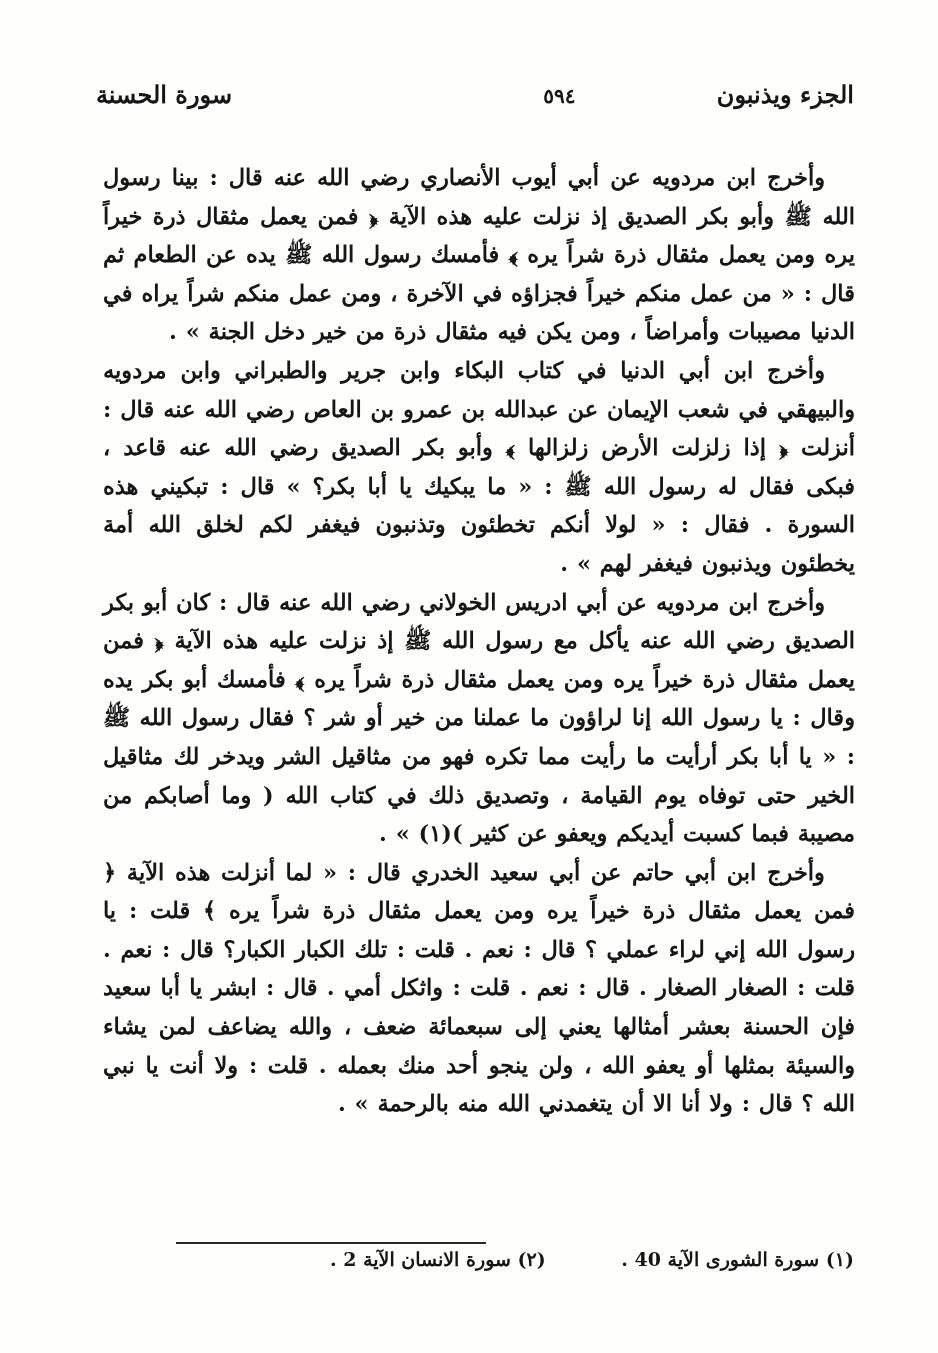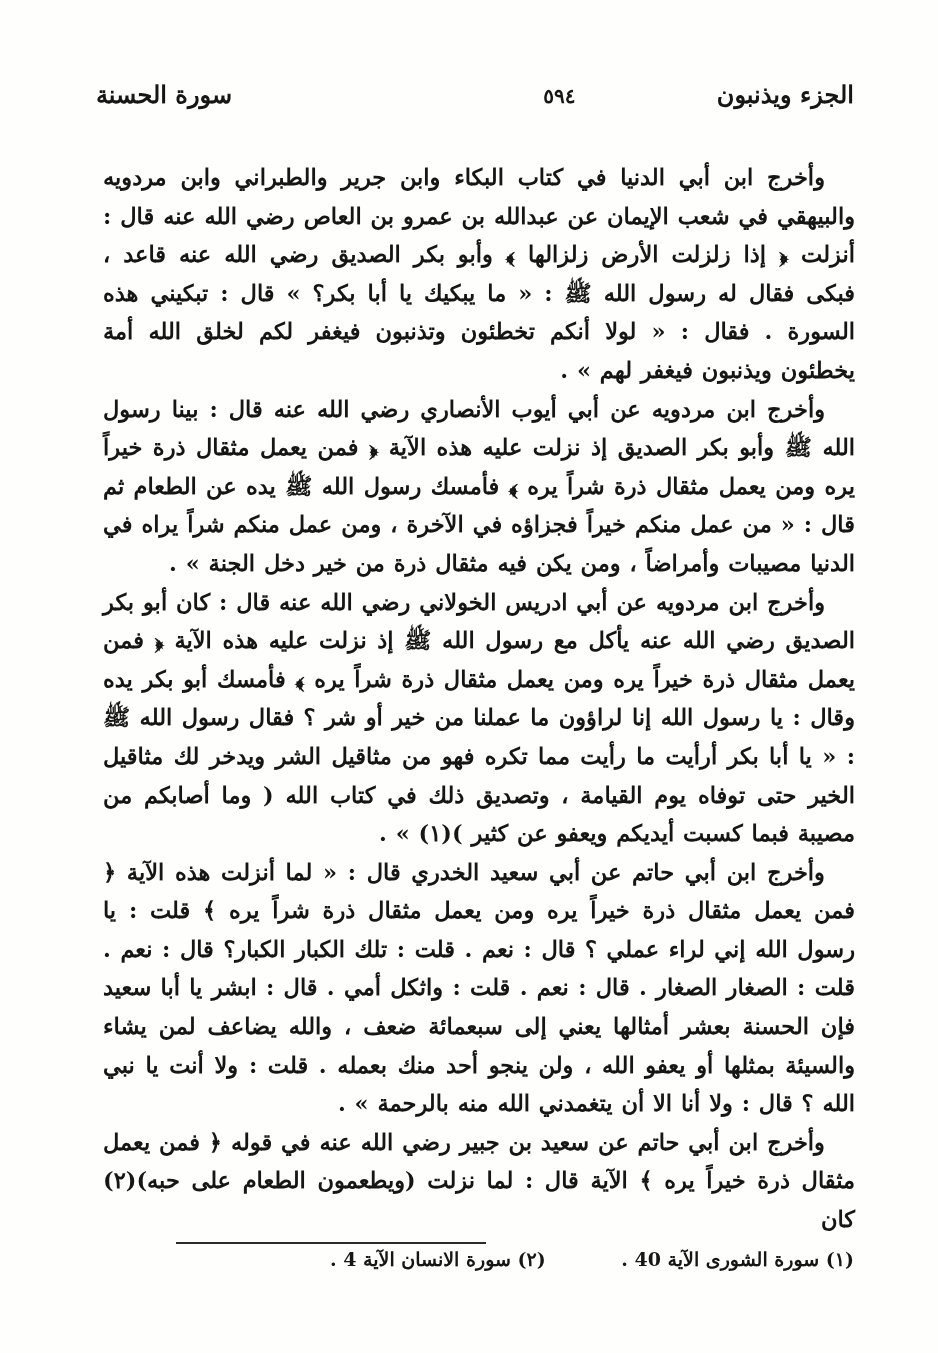--- a/index.html
+++ b/index.html
@@ -89,28 +89,27 @@
 
 <div class="page">
 
   <header class="page-header">
     <span class="header-juz">الجزء ويذنبون</span>
     <span class="header-pagenum">٥٩٤</span>
     <span class="header-surah">سورة الحسنة</span>
   </header>
 
   <main class="body-text">
+    <p>وأخرج ابن مردويه عن أبي أيوب الأنصاري رضي الله عنه قال : بينا رسول الله ﷺ وأبو بكر الصديق إذ نزلت عليه هذه الآية ﴿ فمن يعمل مثقال ذرة خيراً يره ومن يعمل مثقال ذرة شراً يره ﴾ فأمسك رسول الله ﷺ يده عن الطعام ثم قال : « من عمل منكم خيراً فجزاؤه في الآخرة ، ومن عمل منكم شراً يراه في الدنيا مصيبات وأمراضاً ، ومن يكن فيه مثقال ذرة من خير دخل الجنة » .</p>
     <p>وأخرج ابن أبي الدنيا في كتاب البكاء وابن جرير والطبراني وابن مردويه والبيهقي في شعب الإيمان عن عبدالله بن عمرو بن العاص رضي الله عنه قال : أنزلت ﴿ إذا زلزلت الأرض زلزالها ﴾ وأبو بكر الصديق رضي الله عنه قاعد ، فبكى فقال له رسول الله ﷺ : « ما يبكيك يا أبا بكر؟ » قال : تبكيني هذه السورة . فقال : « لولا أنكم تخطئون وتذنبون فيغفر لكم لخلق الله أمة يخطئون ويذنبون فيغفر لهم » .</p>
-    <p>وأخرج ابن مردويه عن أبي أيوب الأنصاري رضي الله عنه قال : بينا رسول الله ﷺ وأبو بكر الصديق إذ نزلت عليه هذه الآية ﴿ فمن يعمل مثقال ذرة خيراً يره ومن يعمل مثقال ذرة شراً يره ﴾ فأمسك رسول الله ﷺ يده عن الطعام ثم قال : « من عمل منكم خيراً فجزاؤه في الآخرة ، ومن عمل منكم شراً يراه في الدنيا مصيبات وأمراضاً ، ومن يكن فيه مثقال ذرة من خير دخل الجنة » .</p>
     <p>وأخرج ابن مردويه عن أبي ادريس الخولاني رضي الله عنه قال : كان أبو بكر الصديق رضي الله عنه يأكل مع رسول الله ﷺ إذ نزلت عليه هذه الآية ﴿ فمن يعمل مثقال ذرة خيراً يره ومن يعمل مثقال ذرة شراً يره ﴾ فأمسك أبو بكر يده وقال : يا رسول الله إنا لراؤون ما عملنا من خير أو شر ؟ فقال رسول الله ﷺ : « يا أبا بكر أرأيت ما رأيت مما تكره فهو من مثاقيل الشر ويدخر لك مثاقيل الخير حتى توفاه يوم القيامة ، وتصديق ذلك في كتاب الله ( وما أصابكم من مصيبة فبما كسبت أيديكم ويعفو عن كثير )(١) » .</p>
     <p>وأخرج ابن أبي حاتم عن أبي سعيد الخدري قال : « لما أنزلت هذه الآية ﴿ فمن يعمل مثقال ذرة خيراً يره ومن يعمل مثقال ذرة شراً يره ﴾ قلت : يا رسول الله إني لراء عملي ؟ قال : نعم . قلت : تلك الكبار الكبار؟ قال : نعم . قلت : الصغار الصغار . قال : نعم . قلت : واثكل أمي . قال : ابشر يا أبا سعيد فإن الحسنة بعشر أمثالها يعني إلى سبعمائة ضعف ، والله يضاعف لمن يشاء والسيئة بمثلها أو يعفو الله ، ولن ينجو أحد منك بعمله . قلت : ولا أنت يا نبي الله ؟ قال : ولا أنا الا أن يتغمدني الله منه بالرحمة » .</p>
-    <p>وأخرج ابن أبي حاتم عن سعيد بن جبير رضي الله عنه في قوله ﴿ فمن يعمل مثقال ذرة خيراً يره ﴾ الآية قال : لما نزلت (ويطعمون الطعام على حبه)(٢) كان</p>
   </main>
 
   <footer class="page-footer">
     <div class="footnote-rule"></div>
     <div class="footnote-row">
       <span class="footnote">(١) سورة الشورى الآية 40 .</span>
-      <span class="footnote">(٢) سورة الانسان الآية 4 .</span>
+      <span class="footnote">(٢) سورة الانسان الآية 2 .</span>
     </div>
   </footer>
 
 </div>
 
 </body></html>

